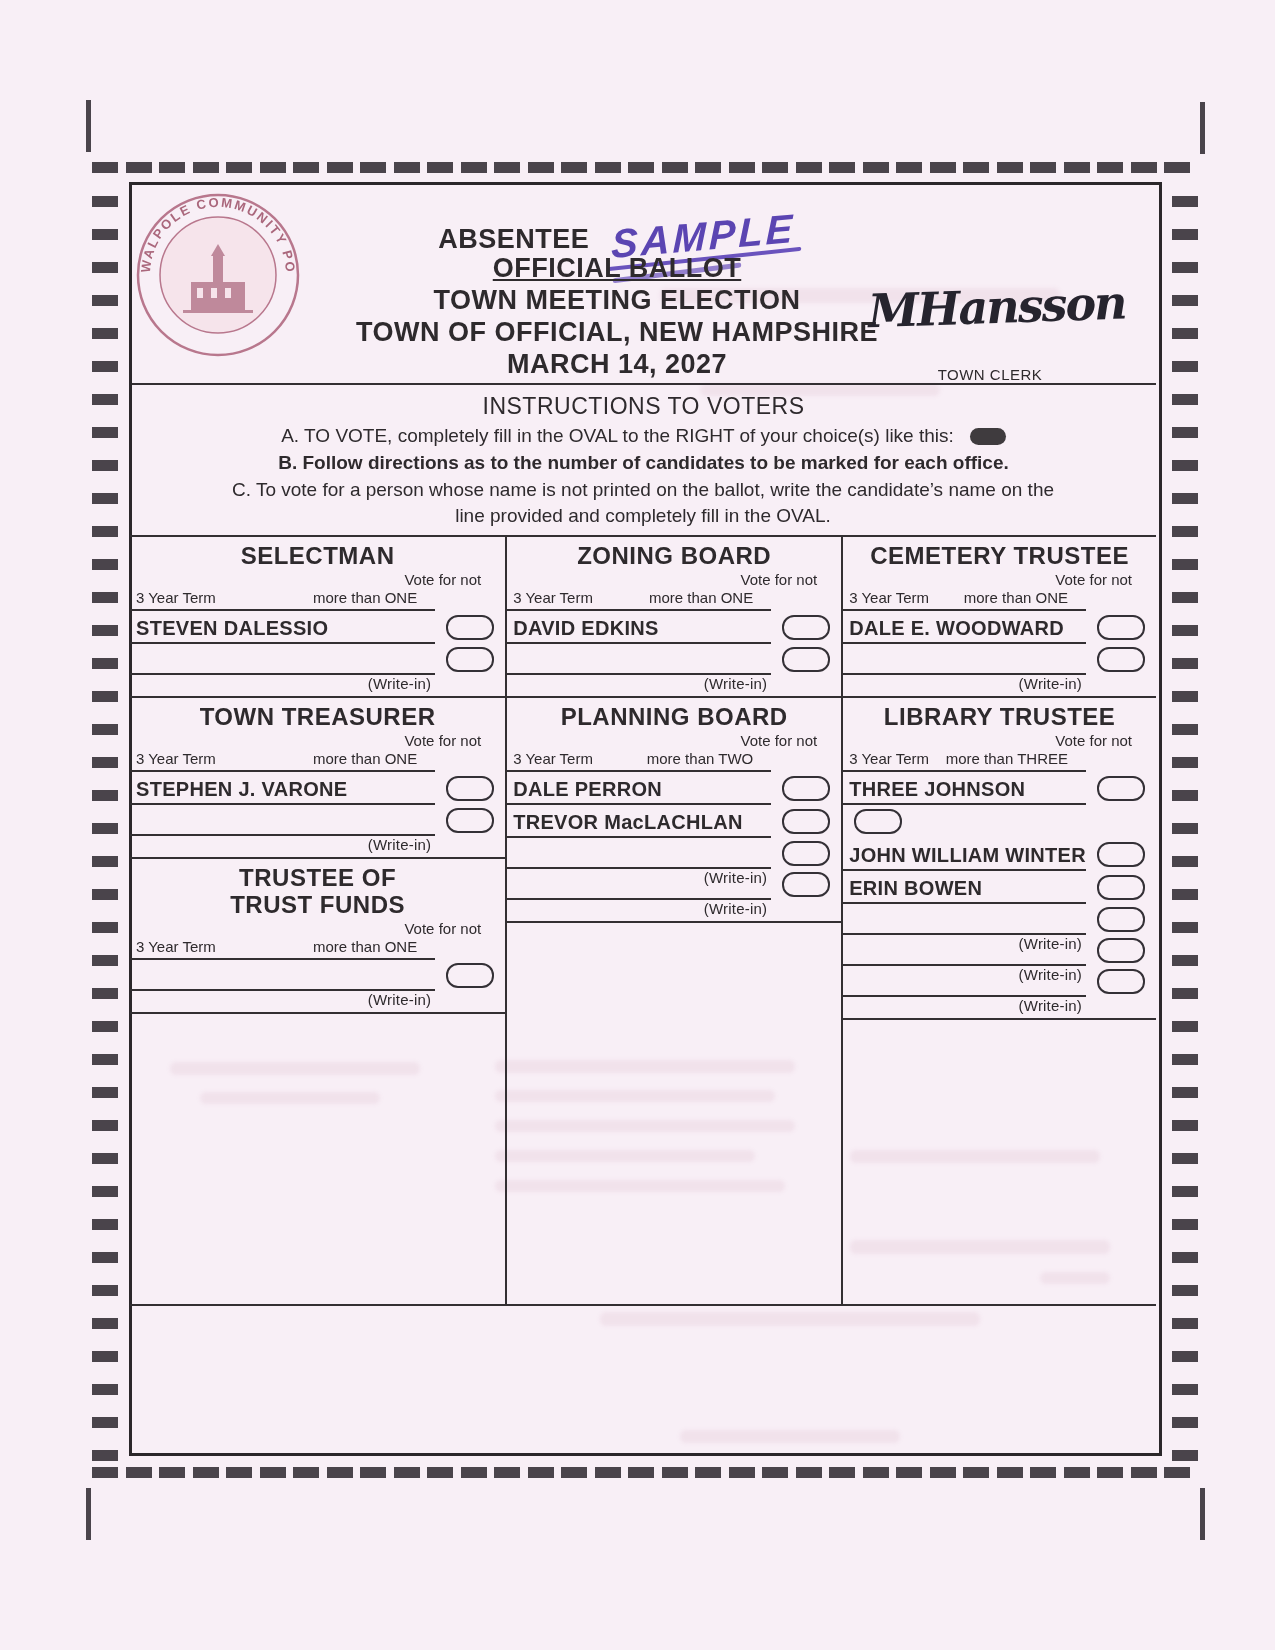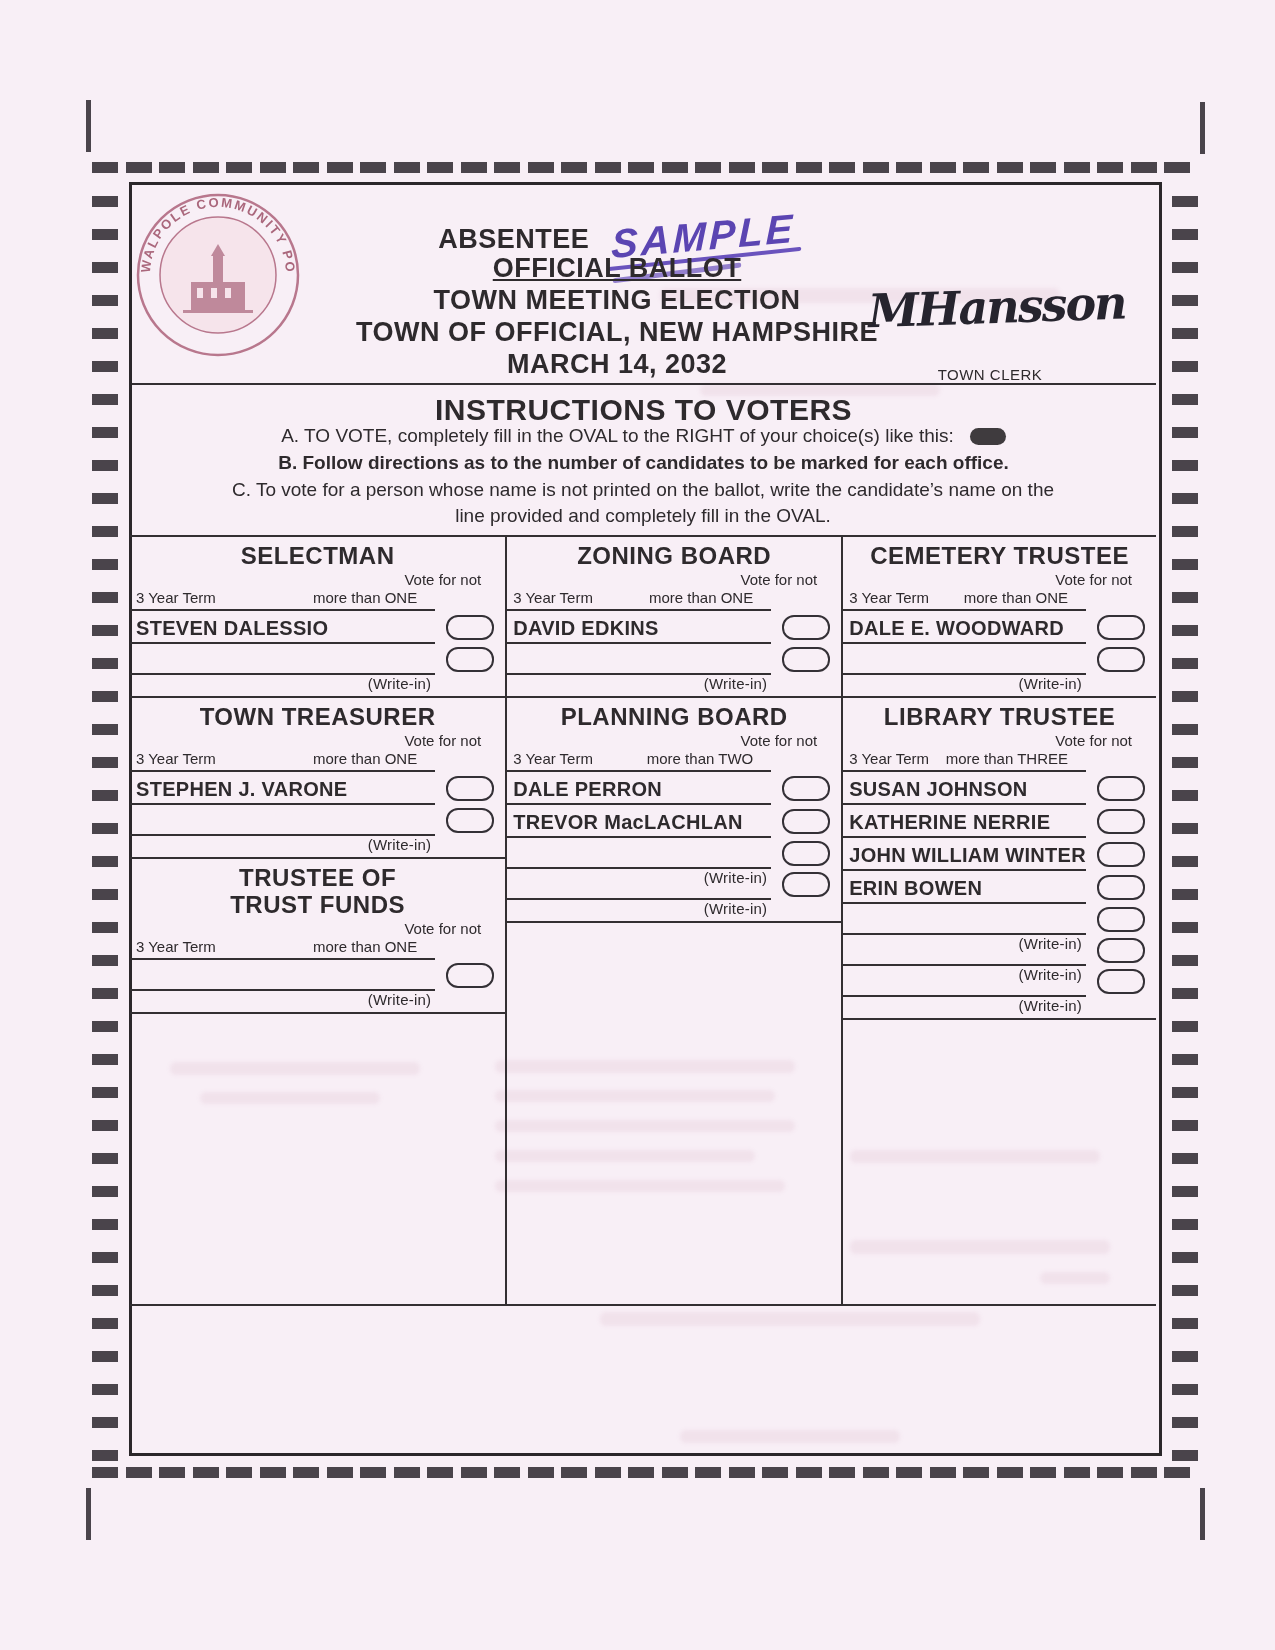--- a/index.html
+++ b/index.html
@@ -29,21 +29,21 @@
   }
   .sample::after{content:"";position:absolute;left:-4px;right:-6px;bottom:-2px;height:4px;background:#6a53bd;transform:rotate(-1deg);border-radius:2px;}
   .sample::before{content:"";position:absolute;left:2px;width:70%;bottom:-14px;height:5px;background:#7a64c4;opacity:.8;transform:rotate(-2deg);border-radius:3px;}
   .signature{
     position:absolute;left:868px;top:280px;width:250px;
     font-family:"DejaVu Serif",serif;font-style:italic;font-weight:bold;
     font-size:46px;color:#26242e;transform:rotate(-2deg);letter-spacing:-2px;white-space:nowrap;
   }
   .clerk{position:absolute;left:920px;top:366px;width:140px;text-align:center;font-size:15px;letter-spacing:.5px;}
   
-  .instr-title{position:absolute;left:130px;top:393px;width:1027px;text-align:center;font-weight:bold;font-size:30px;letter-spacing:.5px;}
+  .instr-title{position:absolute;left:130px;top:393px;width:1027px;text-align:center;font-weight:normal;font-size:23px;letter-spacing:.5px;}
   .instr-line{position:absolute;left:130px;width:1027px;text-align:center;font-size:19px;line-height:26px;}
   .instr-c{max-width:850px;left:218px;width:850px;}
   .example-oval{display:inline-block;width:36px;height:17px;background:#3f3b3e;border-radius:9px;vertical-align:middle;margin-left:16px;}
   
   .ballot-table{
     position:absolute;left:130px;top:535px;width:1026px;height:767px;
     border-top:2px solid var(--line);border-bottom:2px solid var(--line);
     display:flex;box-sizing:content-box;
   }
   .col{box-sizing:border-box;}
@@ -111,21 +111,21 @@
       <rect x="50" y="120" width="70" height="3"></rect>
     </g>
   </svg>
 
   <div class="header-row" style="top:212px;">
     <span>ABSENTEE</span><span class="sample">SAMPLE</span>
   </div>
   <div class="header-row" style="top:253px;text-decoration:underline;">OFFICIAL BALLOT</div>
   <div class="header-row" style="top:285px;">TOWN MEETING ELECTION</div>
   <div class="header-row" style="top:317px;">TOWN OF OFFICIAL, NEW HAMPSHIRE</div>
-  <div class="header-row" style="top:349px;">MARCH 14, 2032</div>
+  <div class="header-row" style="top:349px;">MARCH 14, 2027</div>
   <div class="signature">MHansson</div>
   <div class="clerk">TOWN CLERK</div>
 
   <div class="hline" style="top:383px;"></div>
 
   <div class="instr-title">INSTRUCTIONS TO VOTERS</div>
   <div class="instr-line" style="top:423px;">
     <span>A. TO VOTE, completely fill in the OVAL to the RIGHT of your choice(s) like this:</span><span class="example-oval"></span>
   </div>
   <div class="instr-line" style="top:450px;font-weight:bold;">B. Follow directions as to the number of candidates to be marked for each office.</div>
@@ -293,27 +293,26 @@
         <div class="office">
           <div class="office-title">
             <div>LIBRARY TRUSTEE</div>
           </div>
           <div class="vote1">Vote for not</div>
           <div class="term-row">
             <span class="term">3 Year Term</span>
             <span class="vote2">more than THREE</span>
           </div>
           <div class="crow">
-            <div class="name-cell">SUSAN JOHNSON</div>
-            <div class="oval-cell">
-              <div class="oval"></div>
-            </div>
-          </div>
-          <div class="crow">
-            <div class="name-cell">KATHERINE NERRIE</div>
+            <div class="name-cell">THREE JOHNSON</div>
+            <div class="oval-cell">
+              <div class="oval"></div>
+            </div>
+          </div>
+          <div class="crow">
             <div class="oval-cell">
               <div class="oval"></div>
             </div>
           </div>
           <div class="crow">
             <div class="name-cell">JOHN WILLIAM WINTER</div>
             <div class="oval-cell">
               <div class="oval"></div>
             </div>
           </div>

